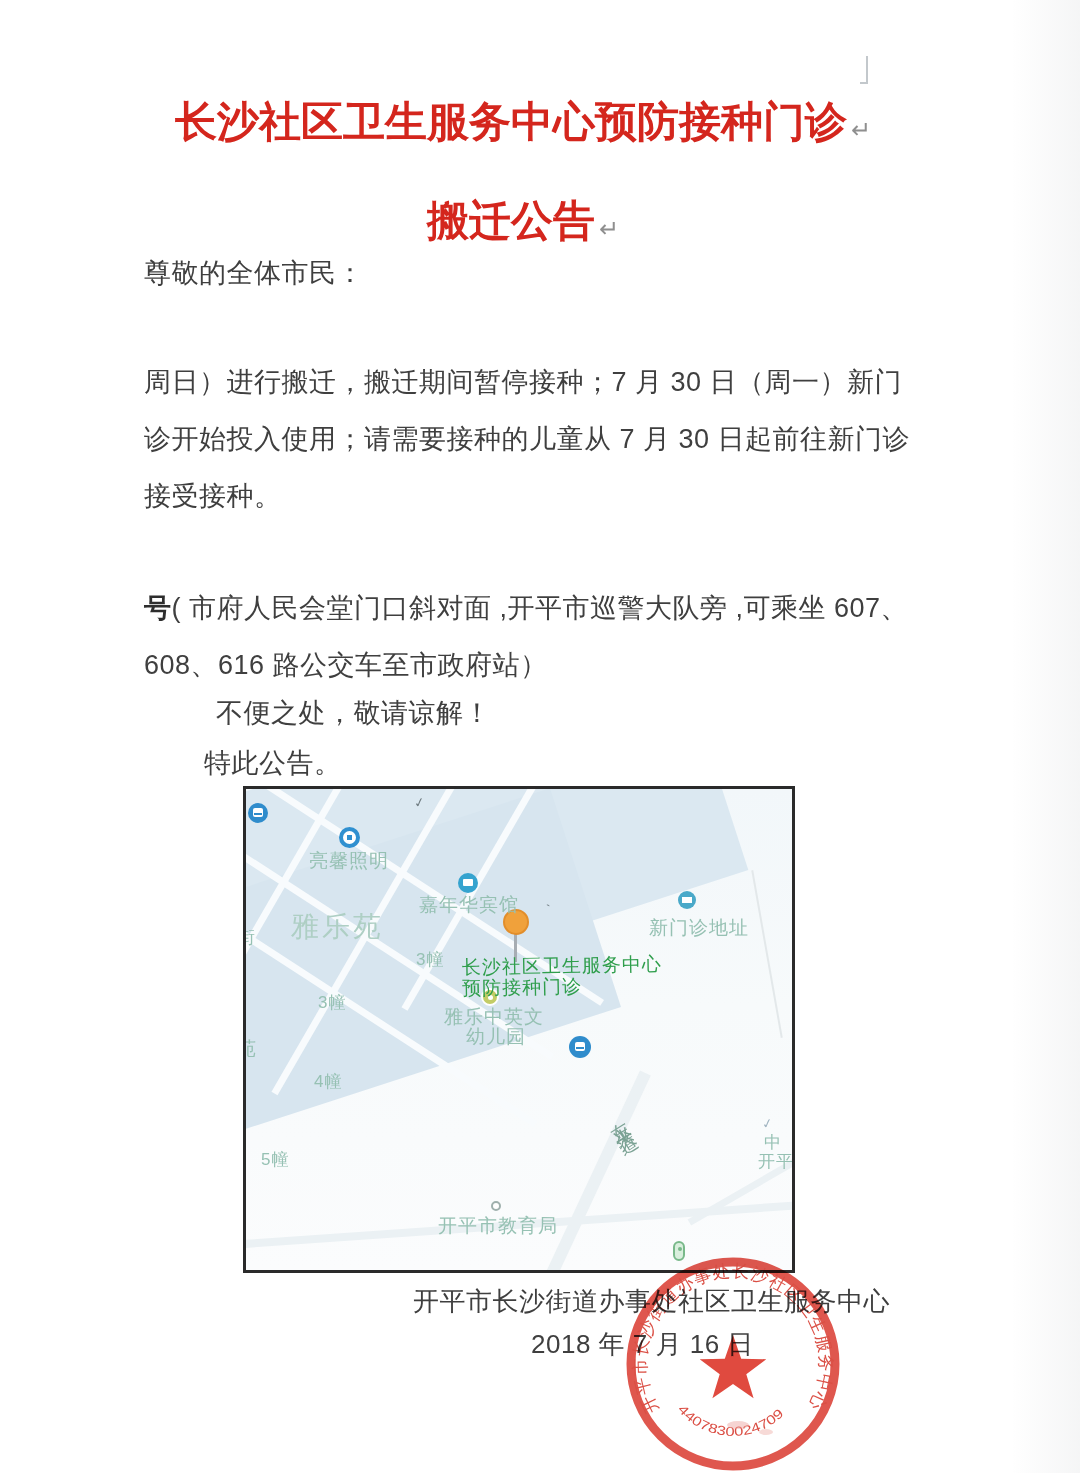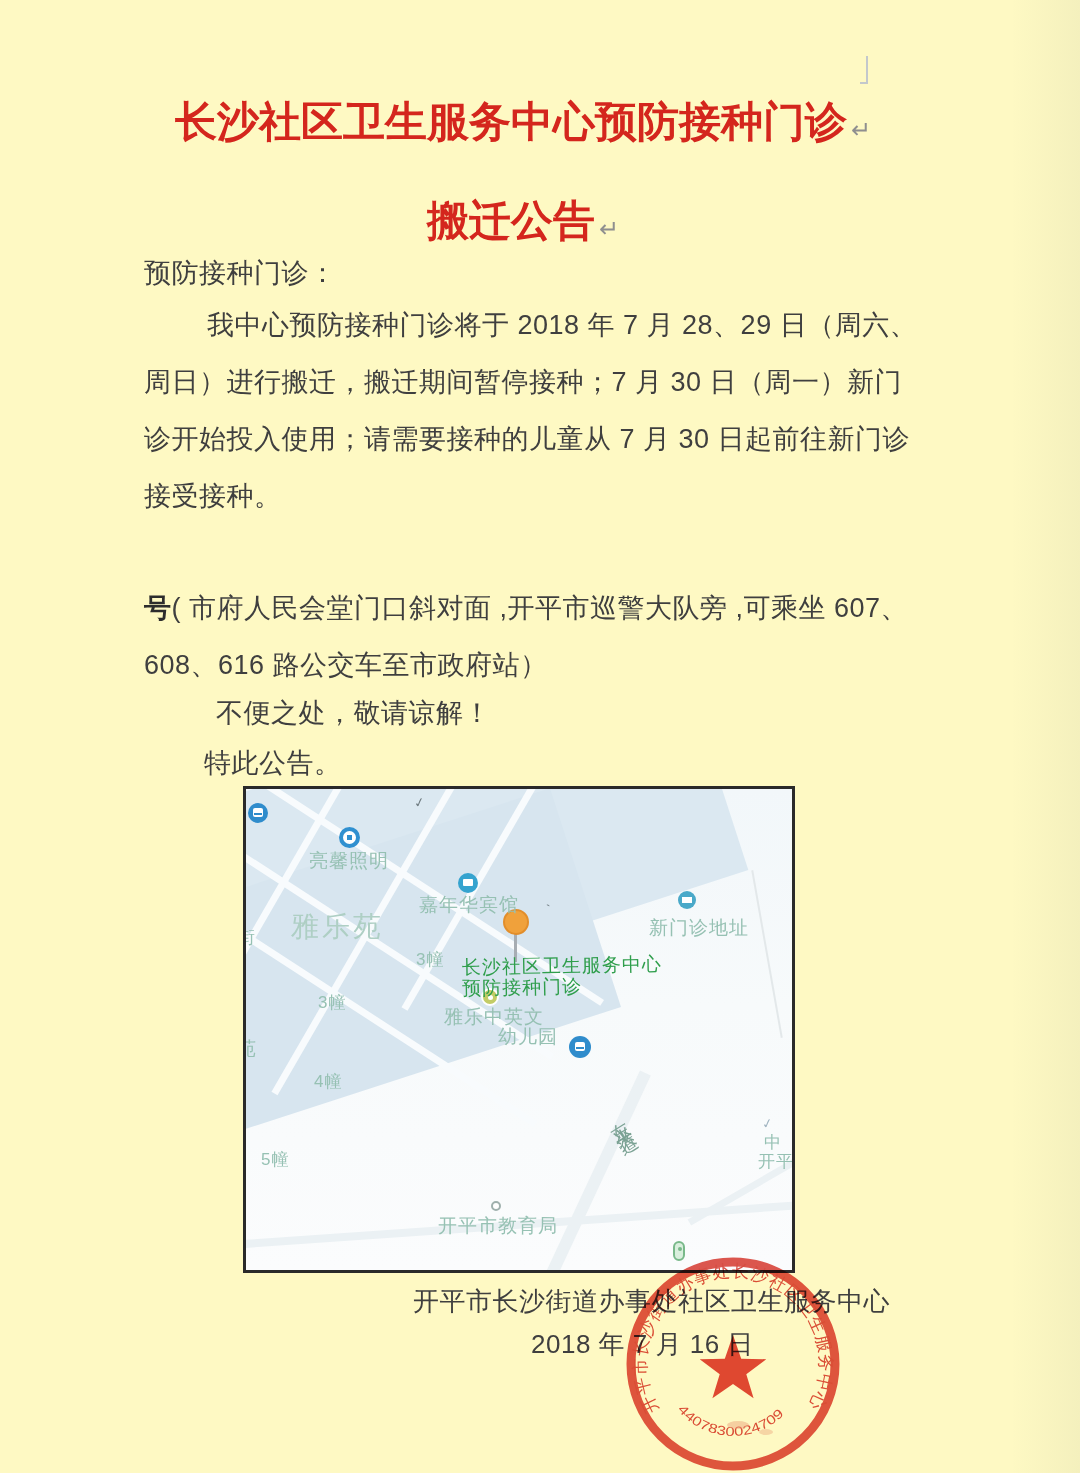--- a/index.html
+++ b/index.html
@@ -1,18 +1,18 @@
 <!DOCTYPE html>
 <html><head>
 <meta charset="utf-8">
 <style>
   html,body{margin:0;padding:0;background:#e9e9e9;}
   #page{
     position:relative;width:1080px;height:1473px;margin:0 auto;
-    background:#fef9c3;overflow:hidden;
+    background:#ffffff;overflow:hidden;
     font-family:"Liberation Sans",sans-serif;
     -webkit-font-smoothing:antialiased;
   }
   .abs{position:absolute;white-space:nowrap;line-height:1;}
   
   .title{width:1046px;left:0;text-align:center;font-weight:bold;color:#d4261d;font-size:42px;letter-spacing:0px;}
   .pilcrow{font-size:24px;color:#8f8f8f;font-weight:normal;margin-left:4px;vertical-align:-2px;}
   
   .body-line{font-size:27px;color:#3f3f3f;letter-spacing:0.5px;}
   .body-line b{color:#2d2d2d;}
@@ -58,22 +58,21 @@
 <body>
 
 <div id="page">
 
   <div class="scanline-v" style="left:866px;top:56px;height:28px;"></div>
   <div class="scanline-h" style="left:860px;top:82px;width:7px;"></div>
 
   <div class="abs title" style="top:101px;"><span>长沙社区卫生服务中心预防接种门诊</span><span class="pilcrow">↵</span></div>
   <div class="abs title" style="top:200px;"><span>搬迁公告</span><span class="pilcrow">↵</span></div>
 
-  <div class="abs body-line" style="left:144px;top:260px;">预防接种门诊：</div>
-  <div class="abs body-line" style="left:207px;top:312px;">我中心预防接种门诊将于 2018 年 7 月 28、29 日（周六、</div>
+  <div class="abs body-line" style="left:144px;top:260px;">尊敬的全体市民：</div>
   <div class="abs body-line" style="left:144px;top:369px;">周日）进行搬迁，搬迁期间暂停接种；7 月 30 日（周一）新门</div>
   <div class="abs body-line" style="left:144px;top:426px;">诊开始投入使用；请需要接种的儿童从 7 月 30 日起前往新门诊</div>
   <div class="abs body-line" style="left:144px;top:483px;">接受接种。</div>
 
   <div class="abs body-line" style="left:144px;top:595px;"><b>号</b><span>( 市府人民会堂门口斜对面 ,开平市巡警大队旁 ,可乘坐 607、</span></div>
   <div class="abs body-line" style="left:144px;top:652px;">608、616 路公交车至市政府站）</div>
 
   <div class="abs body-line" style="left:216px;top:700px;">不便之处，敬请谅解！</div>
   <div class="abs body-line" style="left:204px;top:750px;">特此公告。</div>
 
@@ -124,21 +123,21 @@
 
     <div class="mlabel" style="left:63px;top:62px;">亮馨照明</div>
     <div class="mlabel mlabel-big" style="left:45px;top:124px;">雅乐苑</div>
     <div class="mlabel" style="left:173px;top:106px;">嘉年华宾馆</div>
     <div class="mlabel" style="left:403px;top:129px;">新门诊地址</div>
     <div class="mlabel mlabel-sm" style="left:170px;top:162px;">3幢</div>
     <div class="mlabel mlabel-sm" style="left:72px;top:205px;">3幢</div>
     <div class="mlabel mlabel-sm" style="left:68px;top:284px;">4幢</div>
     <div class="mlabel mlabel-sm" style="left:15px;top:362px;">5幢</div>
     <div class="mlabel" style="left:198px;top:218px;">雅乐中英文</div>
-    <div class="mlabel" style="left:220px;top:238px;margin-left:32px;">幼儿园</div>
+    <div class="mlabel" style="left:220px;top:238px;">幼儿园</div>
     <div class="mlabel mlabel-dark" style="left:352px;top:322px;writing-mode:vertical-rl;letter-spacing:5px;transform:rotate(-32deg);transform-origin:top center;">东兴大道</div>
     <div class="mlabel" style="left:192px;top:427px;">开平市教育局</div>
     <div class="mlabel mlabel-sm" style="left:518px;top:345px;">中</div>
     <div class="mlabel mlabel-sm" style="left:512px;top:364px;">开平</div>
     <div class="mlabel" style="left:-10px;top:138px;">街</div>
     <div class="mlabel" style="left:-9px;top:250px;">苑</div>
 
     <div class="annot" style="left:216px;top:167px;">
       <div>长沙社区卫生服务中心</div>
       <div style="margin-top:1px;">预防接种门诊</div>

